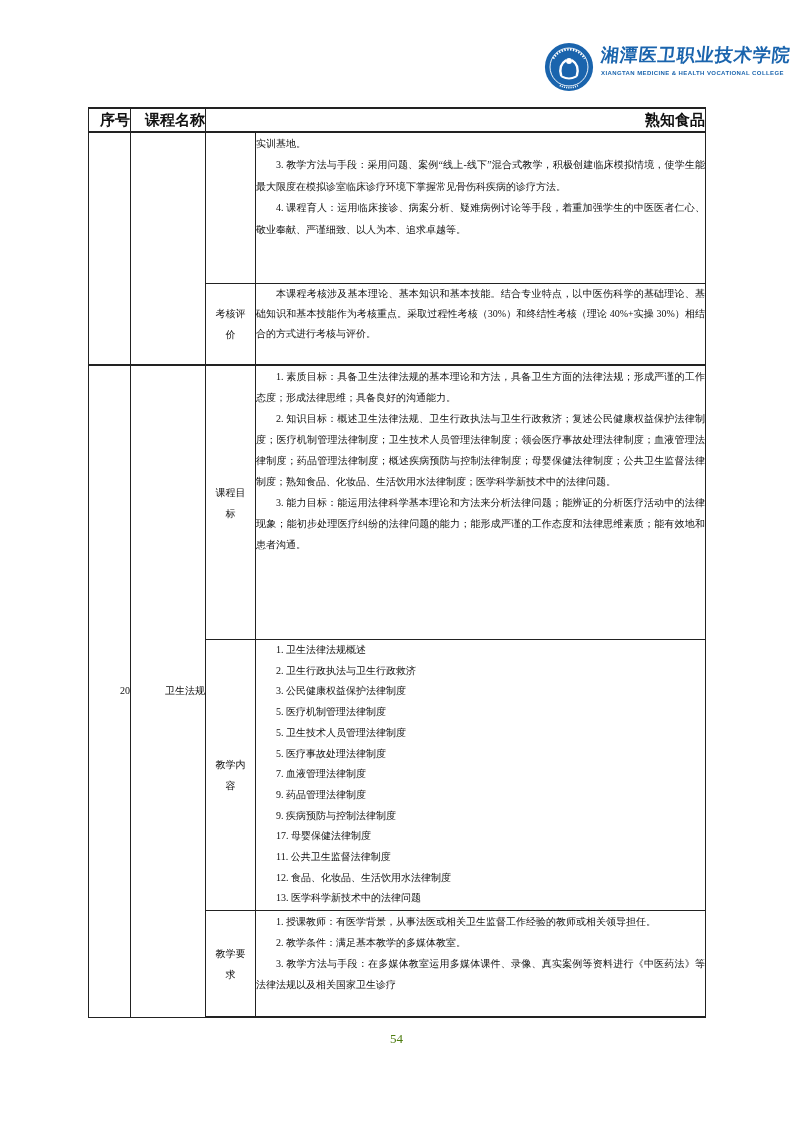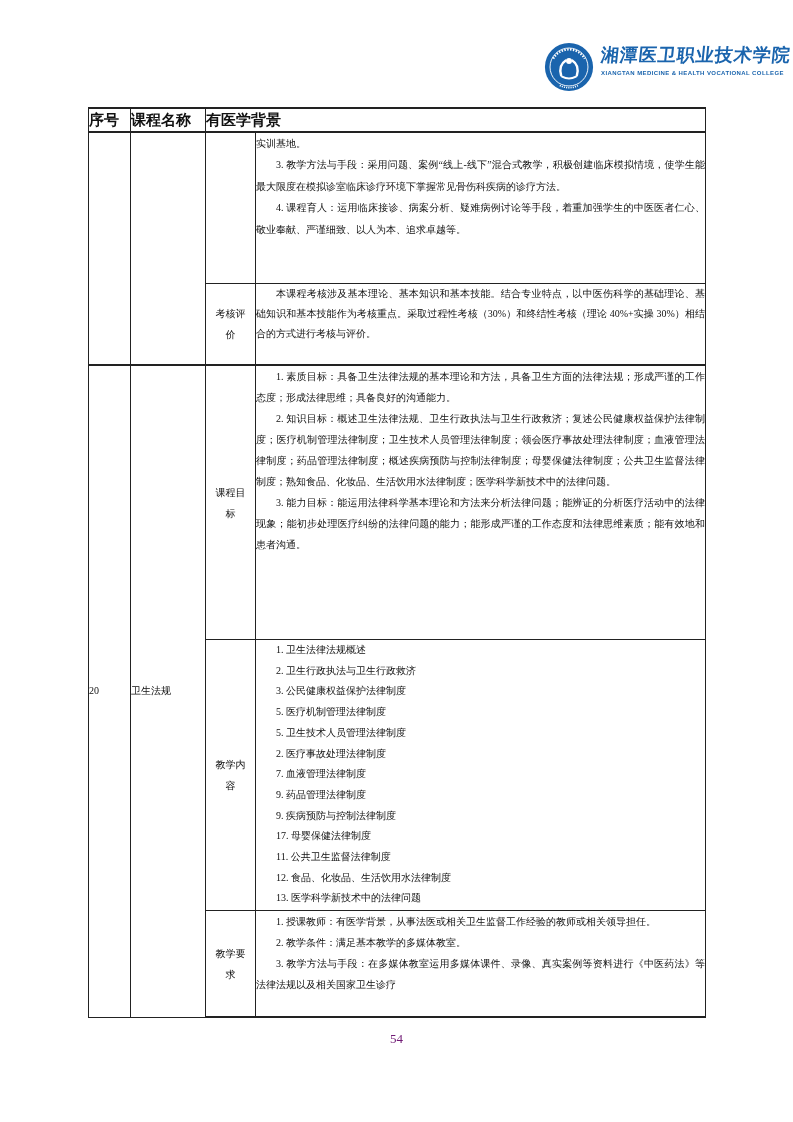--- a/index.html
+++ b/index.html
@@ -25,40 +25,40 @@
   
   table.doc{
     position:absolute;left:88px;top:107px;width:617px;
     border-collapse:collapse;table-layout:fixed;
   }
   table.doc td, table.doc th{
     border:1px solid #222;padding:0;font-size:10px;font-weight:normal;
     overflow:hidden;
   }
   table.doc th{
-    height:22px;font-weight:bold;text-align:left;vertical-align:middle;
+    height:22px;font-weight:bold;text-align:right;vertical-align:middle;
     border-top-width:2px;border-bottom-width:2px;font-size:15px;
   }
-  td.cell-center{text-align:left;vertical-align:middle;line-height:20px;}
+  td.cell-center{text-align:right;vertical-align:middle;line-height:20px;}
   td.lbl{text-align:center;vertical-align:middle;}
   td.lbl .lblin{display:inline-block;width:32px;line-height:21px;text-align:center;}
   td.content{vertical-align:top;padding:2px 6px 0 6px;text-align:justify;}
   td.content p{margin:0;text-indent:2em;}
   td.content p.flush{text-indent:0;}
   .lh214{line-height:21.4px;}
   .lh20{line-height:20px;margin-top:40px;}
   .lh21{line-height:21px;}
   .lh207{line-height:20.7px;}
   tr.group-divider td{border-top-width:2px;}
   tr.last-row td{border-bottom-width:2px;}
   .list-line{text-indent:0;margin:0;}
   
   .page-number{
     position:absolute;left:0;top:1031px;width:100%;text-align:center;
-    font-size:13px;color:#701a75;
+    font-size:13px;color:#4d7c0f;
   }
 </style>
 </head>
 <body>
 
 <div class="logo-wrap">
   <svg class="logo-badge" viewBox="-27 -27 54 54">
     <circle cx="0" cy="0" r="26" fill="#1a64ad"></circle>
     <circle cx="0" cy="0" r="20.5" fill="none" stroke="#ffffff" stroke-width="1"></circle>
 
@@ -80,21 +80,21 @@
   <colgroup>
     <col style="width:42px">
       <col style="width:75px">
       <col style="width:50px">
       <col style="width:450px">
   </colgroup>
   <tbody>
       <tr>
     <th>序号</th>
     <th>课程名称</th>
-    <th colspan="2">有医学背景</th>
+    <th colspan="2">熟知食品</th>
   </tr>
 
   <tr>
     <td rowspan="2" class="cell-center"></td>
     <td rowspan="2" class="cell-center"></td>
     <td class="lbl">
       <span class="lblin"></span>
     </td>
     <td class="content lh214" style="height:150px">
       <p class="flush">实训基地。</p>
@@ -126,21 +126,21 @@
   <tr>
     <td class="lbl">
       <span class="lblin">教学内容</span>
     </td>
     <td class="content lh207" style="height:270px">
       <p class="list-line">1. 卫生法律法规概述</p>
       <p class="list-line">2. 卫生行政执法与卫生行政救济</p>
       <p class="list-line">3. 公民健康权益保护法律制度</p>
       <p class="list-line">5. 医疗机制管理法律制度</p>
       <p class="list-line">5. 卫生技术人员管理法律制度</p>
-      <p class="list-line">2. 医疗事故处理法律制度</p>
+      <p class="list-line">5. 医疗事故处理法律制度</p>
       <p class="list-line">7. 血液管理法律制度</p>
       <p class="list-line">9. 药品管理法律制度</p>
       <p class="list-line">9. 疾病预防与控制法律制度</p>
       <p class="list-line">17. 母婴保健法律制度</p>
       <p class="list-line">11. 公共卫生监督法律制度</p>
       <p class="list-line">12. 食品、化妆品、生活饮用水法律制度</p>
       <p class="list-line">13. 医学科学新技术中的法律问题</p>
     </td>
   </tr>
   <tr class="last-row">

